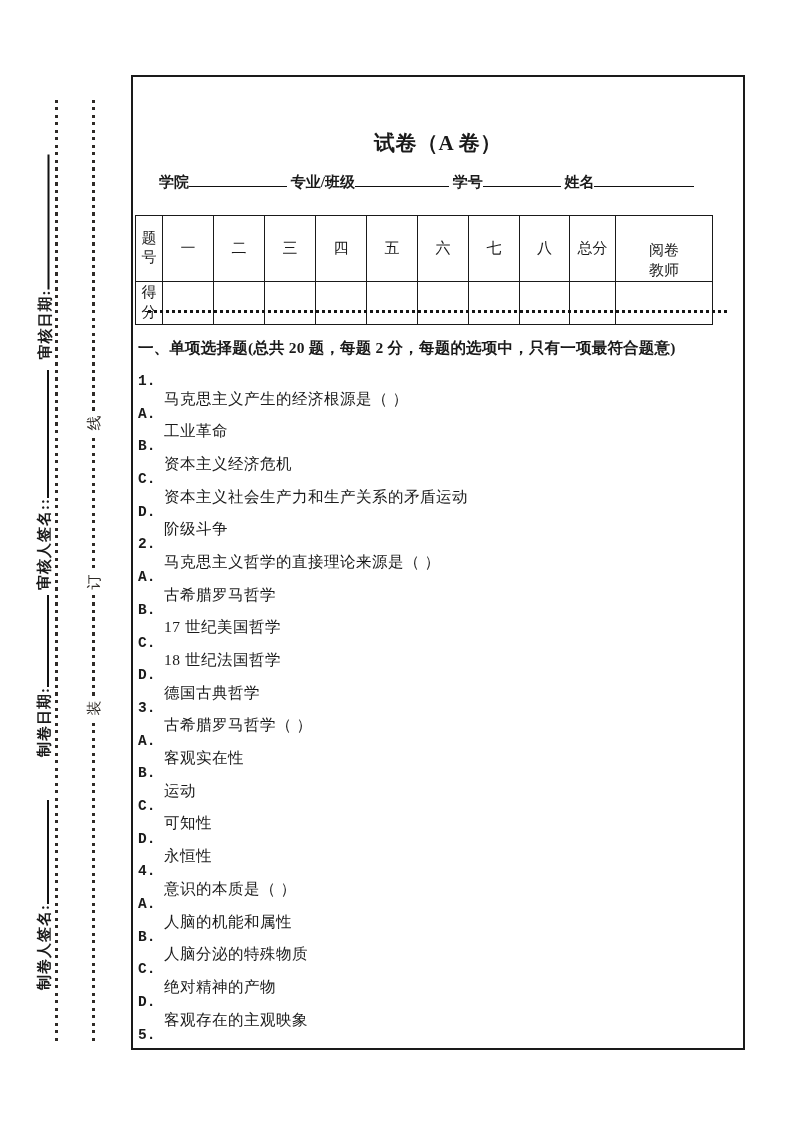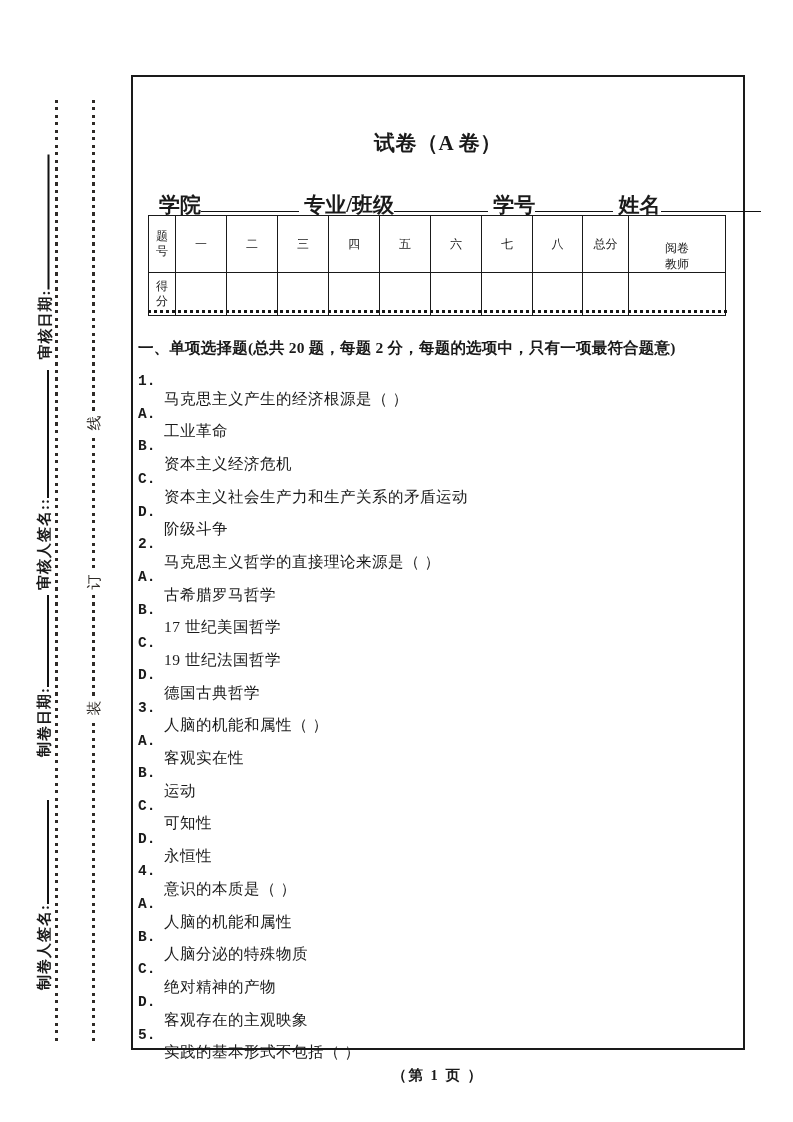--- a/index.html
+++ b/index.html
@@ -44,29 +44,29 @@
     position:absolute; left:131px; top:75px; width:614px; height:975px;
     border:2px solid #1a1a1a;
   }
 
   .title { position:absolute; left:0; width:100%; text-align:center;
            font-weight:bold; font-size:21px; letter-spacing:0.5px; }
   .title.l1 { top:10px; }
   .title.l2 { top:52px; }
 
   .info-row {
-    position:absolute; top:114px; left:26px; right:14px;
-    font-size:21px; font-weight:bold; white-space:nowrap;
+    position:absolute; top:96px; left:26px; right:14px;
+    font-size:15px; font-weight:bold; white-space:nowrap;
   }
   .info-row .iblank { display:inline-block; height:14px; border-bottom:1.5px solid #111; }
 
   table.score-table {
-    position:absolute; top:138px; left:15px;
+    position:absolute; top:138px; left:2px;
     border-collapse:collapse; table-layout:fixed;
-    font-size:12px; text-align:center;
+    font-size:15px; text-align:center;
   }
   table.score-table td { border:1.8px solid #1a1a1a; padding:0; line-height:1.25; }
   table.score-table tr.hdr td { height:44px; }
   table.score-table tr.scr td { height:43px; }
   .wrap2 { display:inline-block; width:34px; line-height:1.35;margin-top:24px; }
   .narrow { display:inline-block; width:17px; line-height:1.3; }
 
   .dotted-sep {
     position:absolute; top:233px; left:15px; width:580px; height:3px;
     background-image:repeating-linear-gradient(to right,#151515 0 3px,transparent 3px 6px);
@@ -188,30 +188,30 @@
       <div class="qline">
           <span class="qmark">A.</span>
           <span class="qtext">古希腊罗马哲学</span>
         </div>
       <div class="qline">
           <span class="qmark">B.</span>
           <span class="qtext">17 世纪美国哲学</span>
         </div>
       <div class="qline">
           <span class="qmark">C.</span>
-          <span class="qtext">19 世纪法国哲学</span>
+          <span class="qtext">18 世纪法国哲学</span>
         </div>
       <div class="qline">
           <span class="qmark">D.</span>
           <span class="qtext">德国古典哲学</span>
         </div>
 
       <div class="qline">
           <span class="qmark">3.</span>
-          <span class="qtext">人脑的机能和属性（  ）</span>
+          <span class="qtext">古希腊罗马哲学（  ）</span>
         </div>
       <div class="qline">
           <span class="qmark">A.</span>
           <span class="qtext">客观实在性</span>
         </div>
       <div class="qline">
           <span class="qmark">B.</span>
           <span class="qtext">运动</span>
         </div>
       <div class="qline">
@@ -239,20 +239,18 @@
           <span class="qmark">C.</span>
           <span class="qtext">绝对精神的产物</span>
         </div>
       <div class="qline">
           <span class="qmark">D.</span>
           <span class="qtext">客观存在的主观映象</span>
         </div>
 
       <div class="qline">
           <span class="qmark">5.</span>
-          <span class="qtext">实践的基本形式不包括（  ）</span>
         </div>
     </div>
   </div>
 
-  <div class="footer">（第 1 页 ）</div>
 
 </div>
 
 </body></html>

